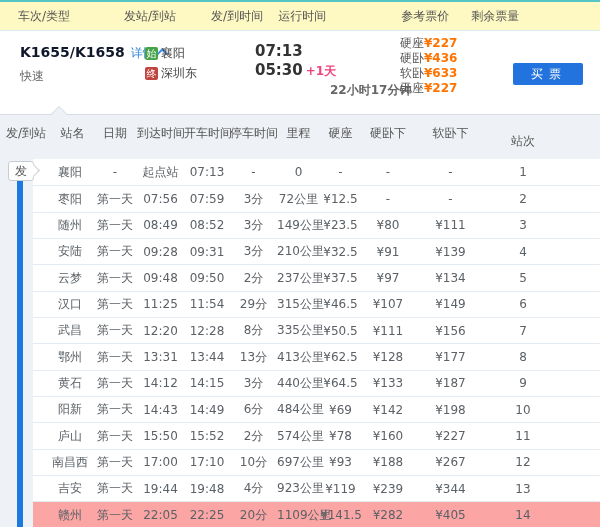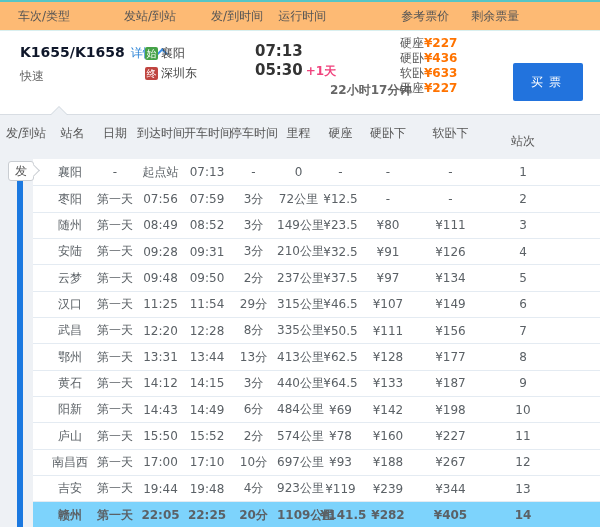--- a/index.html
+++ b/index.html
@@ -1,20 +1,20 @@
 <!DOCTYPE html>
 <html><head>
 <meta charset="utf-8">
 <style>
   html,body{margin:0;padding:0;background:#fff;}
   .page{position:relative;width:600px;height:527px;overflow:hidden;background:#fff;
         font-family:"DejaVu Sans","Liberation Sans",sans-serif;font-size:12px;color:#555;}
 
   
-  .sum-header{height:28px;border-top:2px solid #56c5c5;background:#fdba74;
+  .sum-header{height:28px;border-top:2px solid #56c5c5;background:#fef9c3;
               border-bottom:1px solid #d9efef;display:flex;align-items:center;color:#555;}
   .sum-col{white-space:nowrap;}
   .sum-col.idx-0{margin-left:18px;}
   .sum-col.idx-1{margin-left:54px;}
   .sum-col.idx-2{margin-left:35px;}
   .sum-col.idx-3{margin-left:15px;}
   .sum-col.idx-4{margin-left:75px;}
   .sum-col.idx-5{margin-left:22px;}
 
   
@@ -33,21 +33,21 @@
   .st-badge.terminal{background:#c04540;}
   .st-name{color:#444;}
   .times-block{position:absolute;left:255px;top:11px;}
   .time-big{font-size:15px;font-weight:bold;color:#333;line-height:19px;}
   .day-note{font-size:12px;font-weight:bold;color:#f0437d;margin-left:3px;}
   .duration-block{position:absolute;left:330px;top:51px;color:#666;font-weight:bold;}
   .prices-block{position:absolute;left:400px;top:5px;line-height:15px;}
   .price-line{white-space:nowrap;}
   .price-label{color:#555;}
   .price-value{color:#ff7300;font-weight:bold;}
-  .buy-btn{position:absolute;left:513px;top:32px;width:70px;height:38px;background:#2273dd;
+  .buy-btn{position:absolute;left:513px;top:32px;width:70px;height:22px;background:#2273dd;
            color:#fff;border:none;border-radius:2px;font-size:12px;letter-spacing:6px;
            padding-left:8px;cursor:pointer;font-family:inherit;}
 
   
   .panel{position:relative;height:413px;background:#eef1f5;border-top:1px solid #d8dde3;}
   .notch{position:absolute;top:-9px;left:50px;width:0;height:0;
          border-left:9px solid transparent;border-right:9px solid transparent;
          border-bottom:9px solid #cfd6dd;}
   .notch::after{content:'';position:absolute;top:1px;left:-9px;width:0;height:0;
          border-left:9px solid transparent;border-right:9px solid transparent;
@@ -55,21 +55,21 @@
   .stops-header{position:absolute;left:0;top:0;height:36px;width:600px;display:grid;
          grid-template-columns:52px 41px 44px 47px 46px 47px 43px 41px 54px 71px 114px;
          align-items:center;color:#555;}
   .stops-header .hcell{text-align:center;white-space:nowrap;}
   .stops-header .idx-10{padding-right:40px;box-sizing:border-box;margin-top:16px;}
 
   .rows{position:absolute;left:33px;top:44px;width:567px;}
   .srow{display:grid;grid-template-columns:60px 44px 47px 46px 47px 43px 41px 54px 71px 114px;
         align-items:center;height:26.35px;background:#fff;color:#5b6166;box-sizing:border-box;}
   .srow + .srow{border-top:1px solid #e4ebf2;}
-  .srow:last-child{background:#7dd3fc;font-weight:bold;}
+  .srow:last-child{background:#fca5a5;}
   .srow span{text-align:center;white-space:nowrap;}
   .srow .c0{text-align:center;padding-left:14px;}
   .srow .c9{padding-right:40px;box-sizing:border-box;}
 
   .route-line{position:absolute;left:17px;top:62px;bottom:0;width:6px;background:#1b79e0;}
   .depart-badge{position:absolute;left:8px;top:46px;width:24px;height:18px;background:#fff;
         border:1px solid #c9cdd2;border-radius:3px;color:#555;text-align:center;
         line-height:18px;font-size:12px;z-index:2;}
   .depart-badge::after{content:'';position:absolute;right:-5px;top:4px;width:8px;height:8px;
         background:#fff;border-top:1px solid #c9cdd2;border-right:1px solid #c9cdd2;
@@ -210,21 +210,21 @@
 
     <div class="srow idx-3">
       <span class="c0">安陆</span>
       <span class="c1">第一天</span>
       <span class="c2">09:28</span>
       <span class="c3">09:31</span>
       <span class="c4">3分</span>
       <span class="c5">210公里</span>
       <span class="c6">¥32.5</span>
       <span class="c7">¥91</span>
-      <span class="c8">¥126</span>
+      <span class="c8">¥139</span>
       <span class="c9">4</span>
     </div>
 
     <div class="srow idx-4">
       <span class="c0">云梦</span>
       <span class="c1">第一天</span>
       <span class="c2">09:48</span>
       <span class="c3">09:50</span>
       <span class="c4">2分</span>
       <span class="c5">237公里</span>

